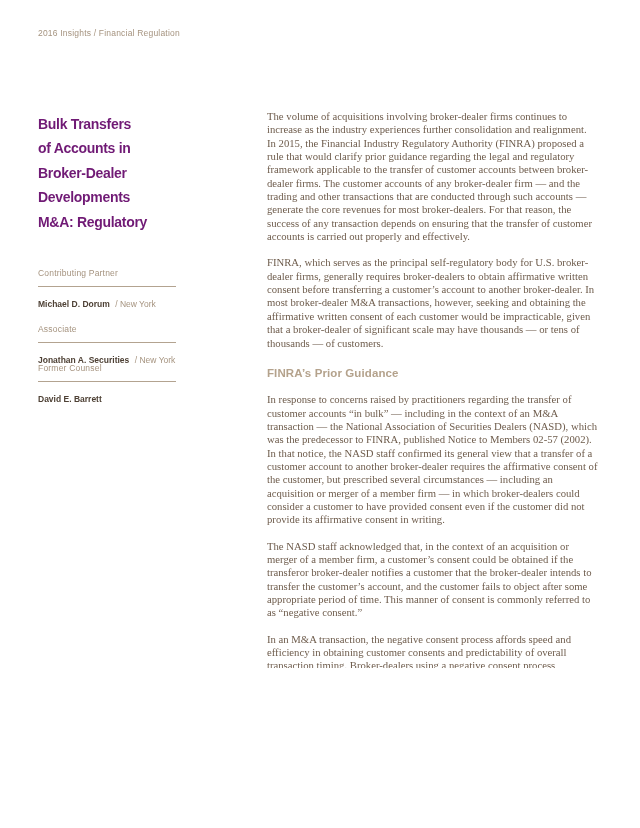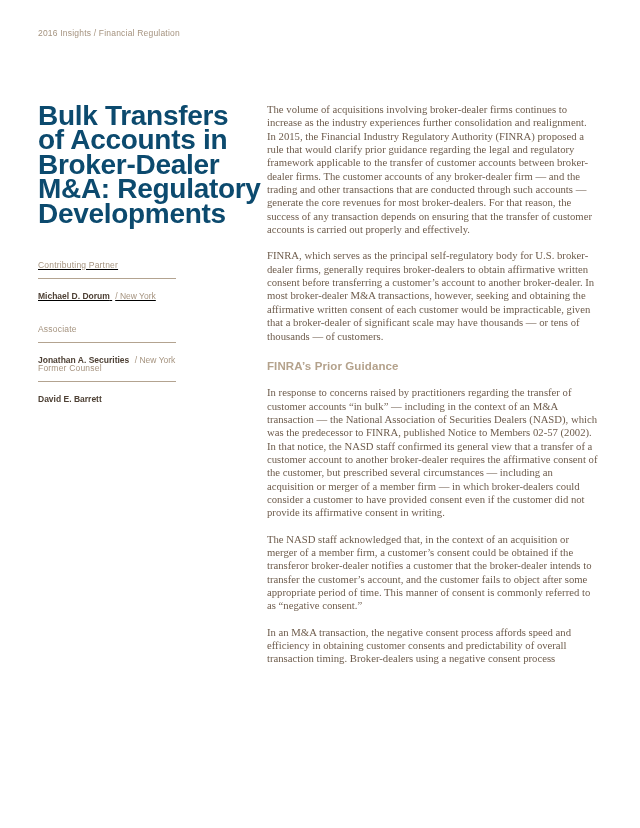--- a/index.html
+++ b/index.html
@@ -16,38 +16,38 @@
     position: absolute;
     left: 38px;
     top: 28px;
     font-size: 8.5px;
     letter-spacing: 0.2px;
     color: #a5937f;
   }
   .title {
     position: absolute;
     left: 38px;
-    top: 104px;
+    top: 112px;
     width: 225px;
     font-family: "Liberation Sans", sans-serif;
     font-weight: bold;
-    font-size: 28px;
+    font-size: 14px;
     line-height: 24.4px;
     letter-spacing: -0.3px;
-    color: #0c4a6e;
+    color: #701a75;
   }
   .title span { display: block; }
   .contributors {
     position: absolute;
     left: 38px;
     top: 252px;
     width: 138px;
   }
   .contrib-group { position: absolute; left: 0; width: 138px; }
-  .contrib-group.g0 { top: 8px; text-decoration: underline; }
+  .contrib-group.g0 { top: 16px; }
   .contrib-group.g1 { top: 72px; }
   .contrib-group.g2 { top: 111px; }
   .contrib-role {
     font-size: 8.5px;
     color: #a5937f;
     letter-spacing: 0.2px;
   }
   .contrib-rule {
     margin-top: 8px;
     border: none;
@@ -66,21 +66,21 @@
     position: absolute;
     left: 267px;
     top: 102px;
     width: 331px;
     font-family: "Liberation Serif", serif;
     font-size: 10.7px;
     line-height: 13.35px;
     color: #6e5c4c;
     text-align: left;
   }
-  .body-col p { margin: 1px 0 13px 0; }
+  .body-col p { margin: 8px 0 13px 0; }
   .section-heading {
     font-family: "Liberation Sans", sans-serif;
     font-weight: bold;
     font-size: 11.5px;
     letter-spacing: 0.1px;
     color: #b4a28c;
     margin: 17px 0 13px 0;
   }
   .footer-rule {
     position: absolute;
@@ -103,22 +103,22 @@
 <body>
 
 <div class="page">
 
   <div class="meta">2016 Insights / Financial Regulation</div>
 
   <h1 class="title">
     <span>Bulk Transfers</span>
     <span>of Accounts in</span>
     <span>Broker-Dealer</span>
+    <span>Developments</span>
     <span>M&amp;A: Regulatory</span>
-    <span>Developments</span>
   </h1>
 
   <aside class="contributors">
 
     <div class="contrib-group g0">
       <div class="contrib-role">Contributing Partner</div>
       <hr class="contrib-rule">
       <div class="contrib-name-line">
         <span class="contrib-name">Michael D. Dorum</span>
         <span class="contrib-loc">/ New York</span>

